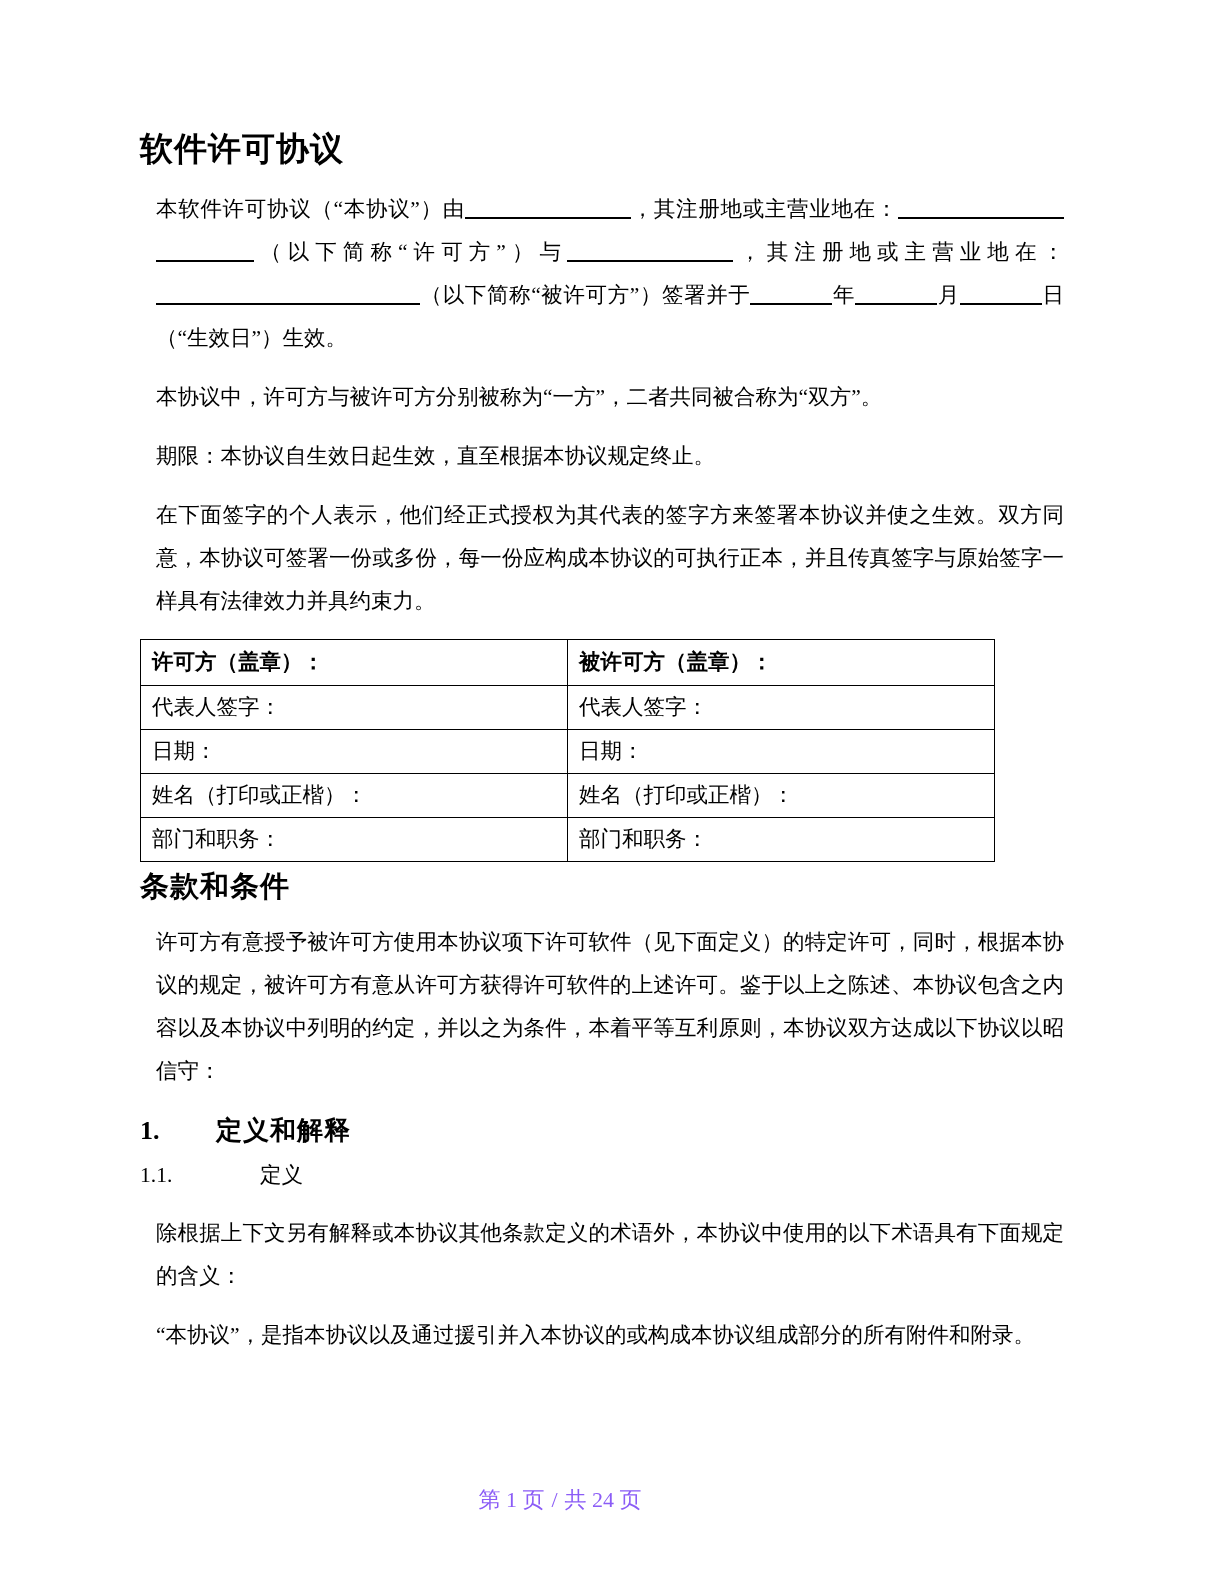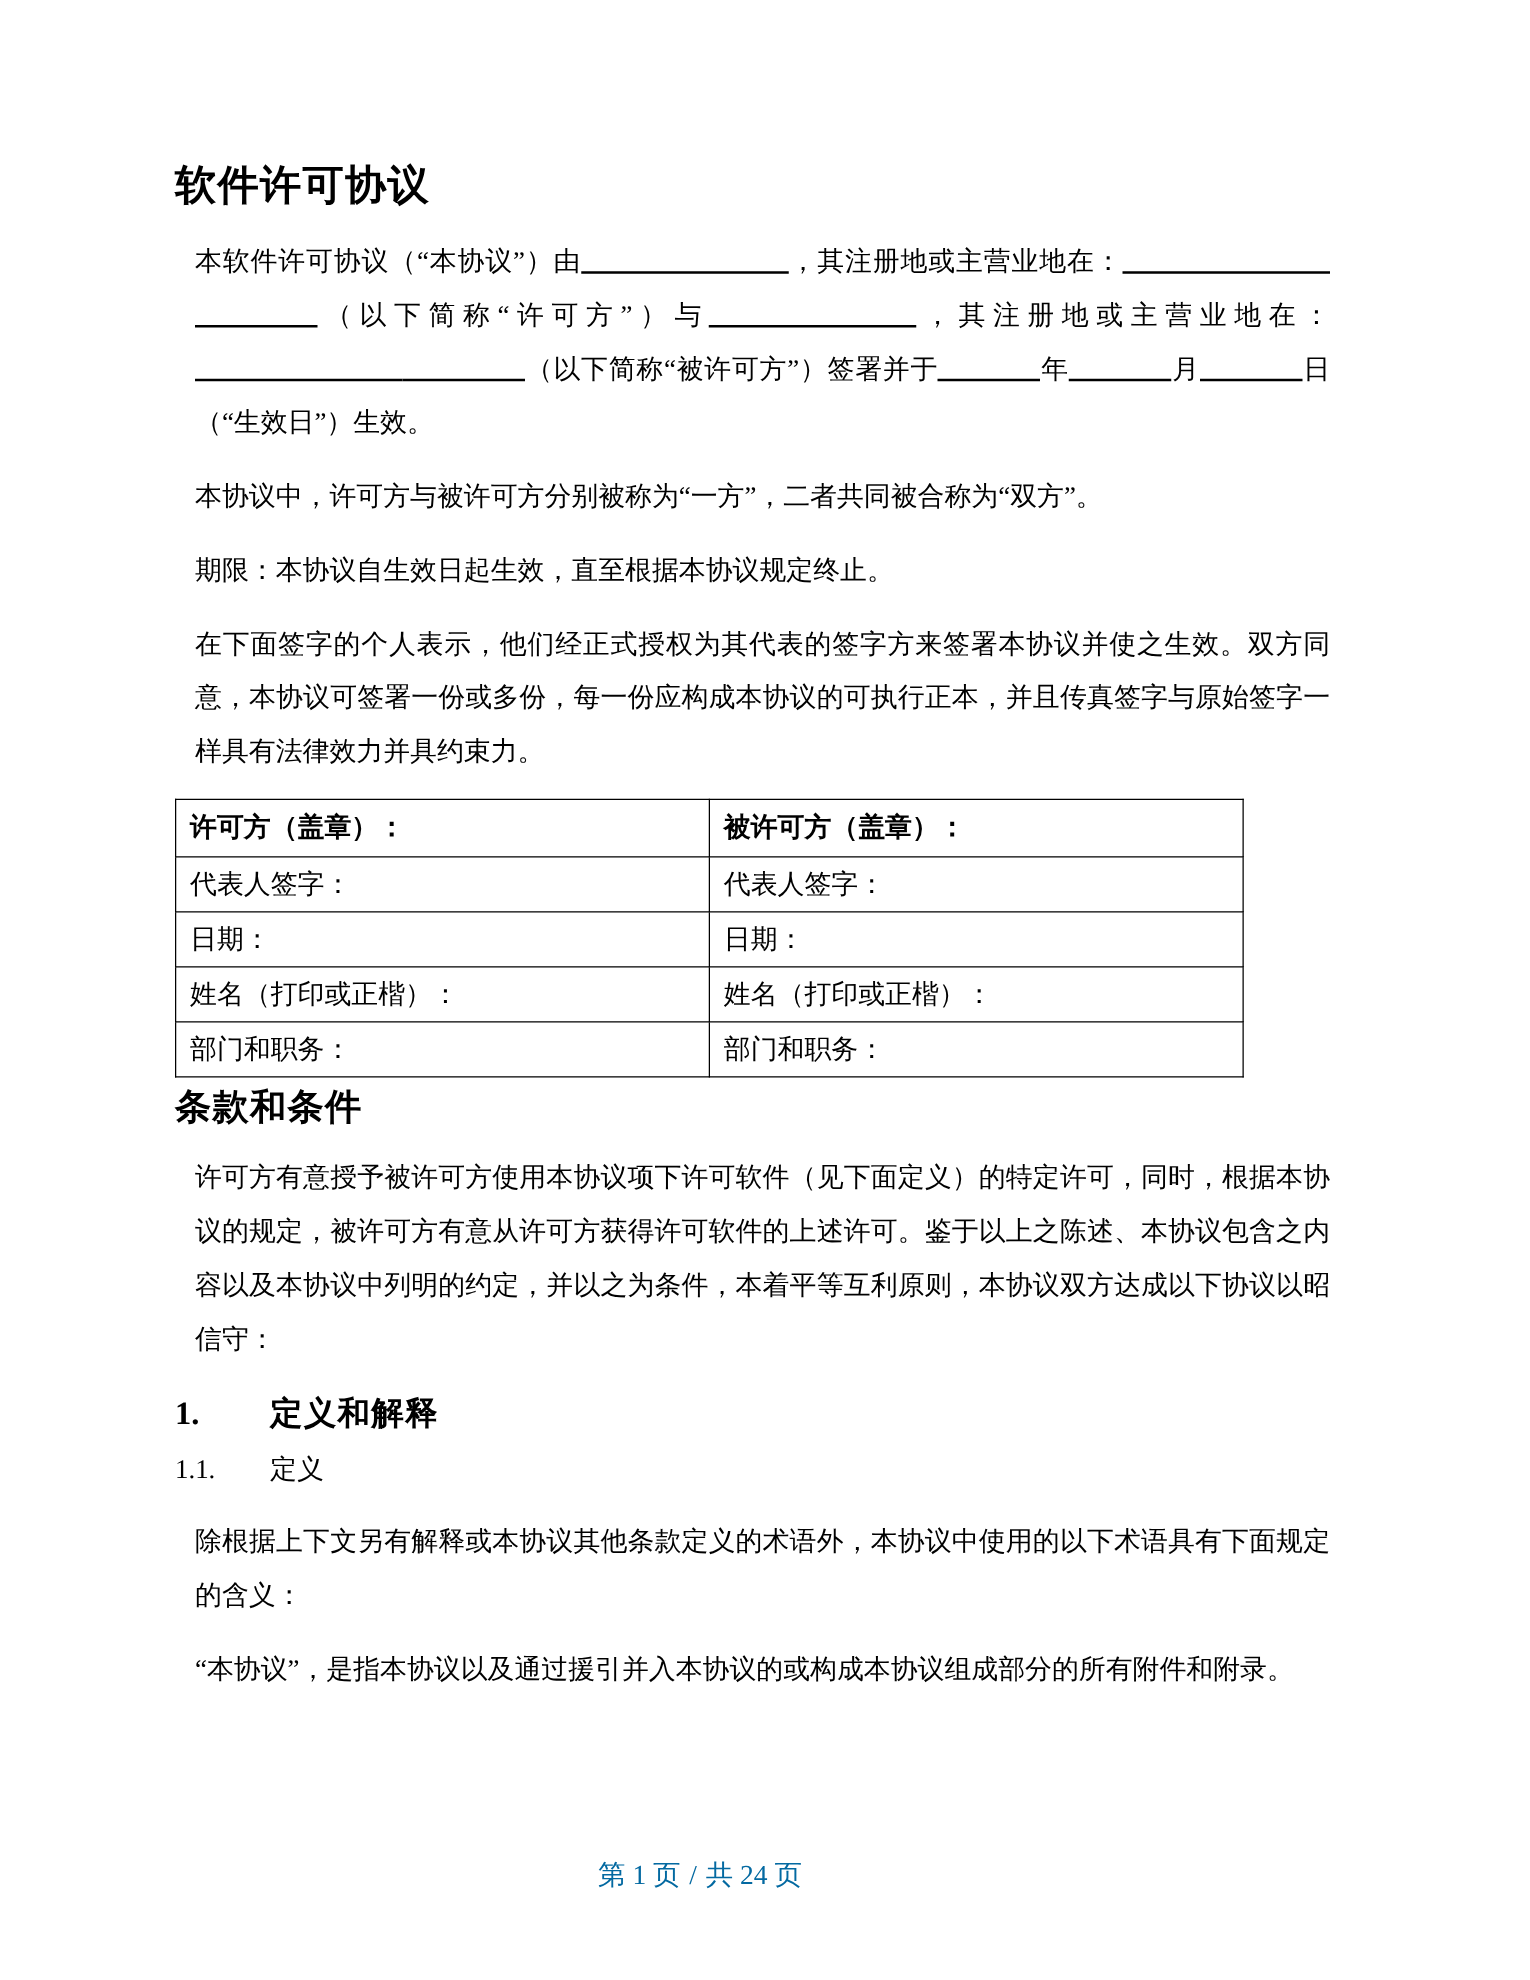--- a/index.html
+++ b/index.html
@@ -106,33 +106,34 @@
   }
   .h1 .num { width: 76px; flex: 0 0 76px; }
   .h1 .txt { letter-spacing: 1px; }
 
   .h2 {
     font-size: 21.5px;
     font-weight: normal;
     line-height: 41px;
     margin: 0;
     display: flex;
+    gap: 44px;
   }
   .h2 .num { width: 76px; flex: 0 0 76px; }
 
   
   .footer {
     position: absolute;
     left: 0;
     top: 1486px;
     width: 1120px;
     text-align: center;
     font-size: 22px;
     line-height: 1.3;
-    color: #0369a1;
+    color: #8b5cf6;
   }
   .footer .sep { margin: 0 7px; }
 </style>
 </head>
 <body>
 
 <div class="page">
   <div class="content">
 
     <h1 class="doc-title">软件许可协议</h1>

